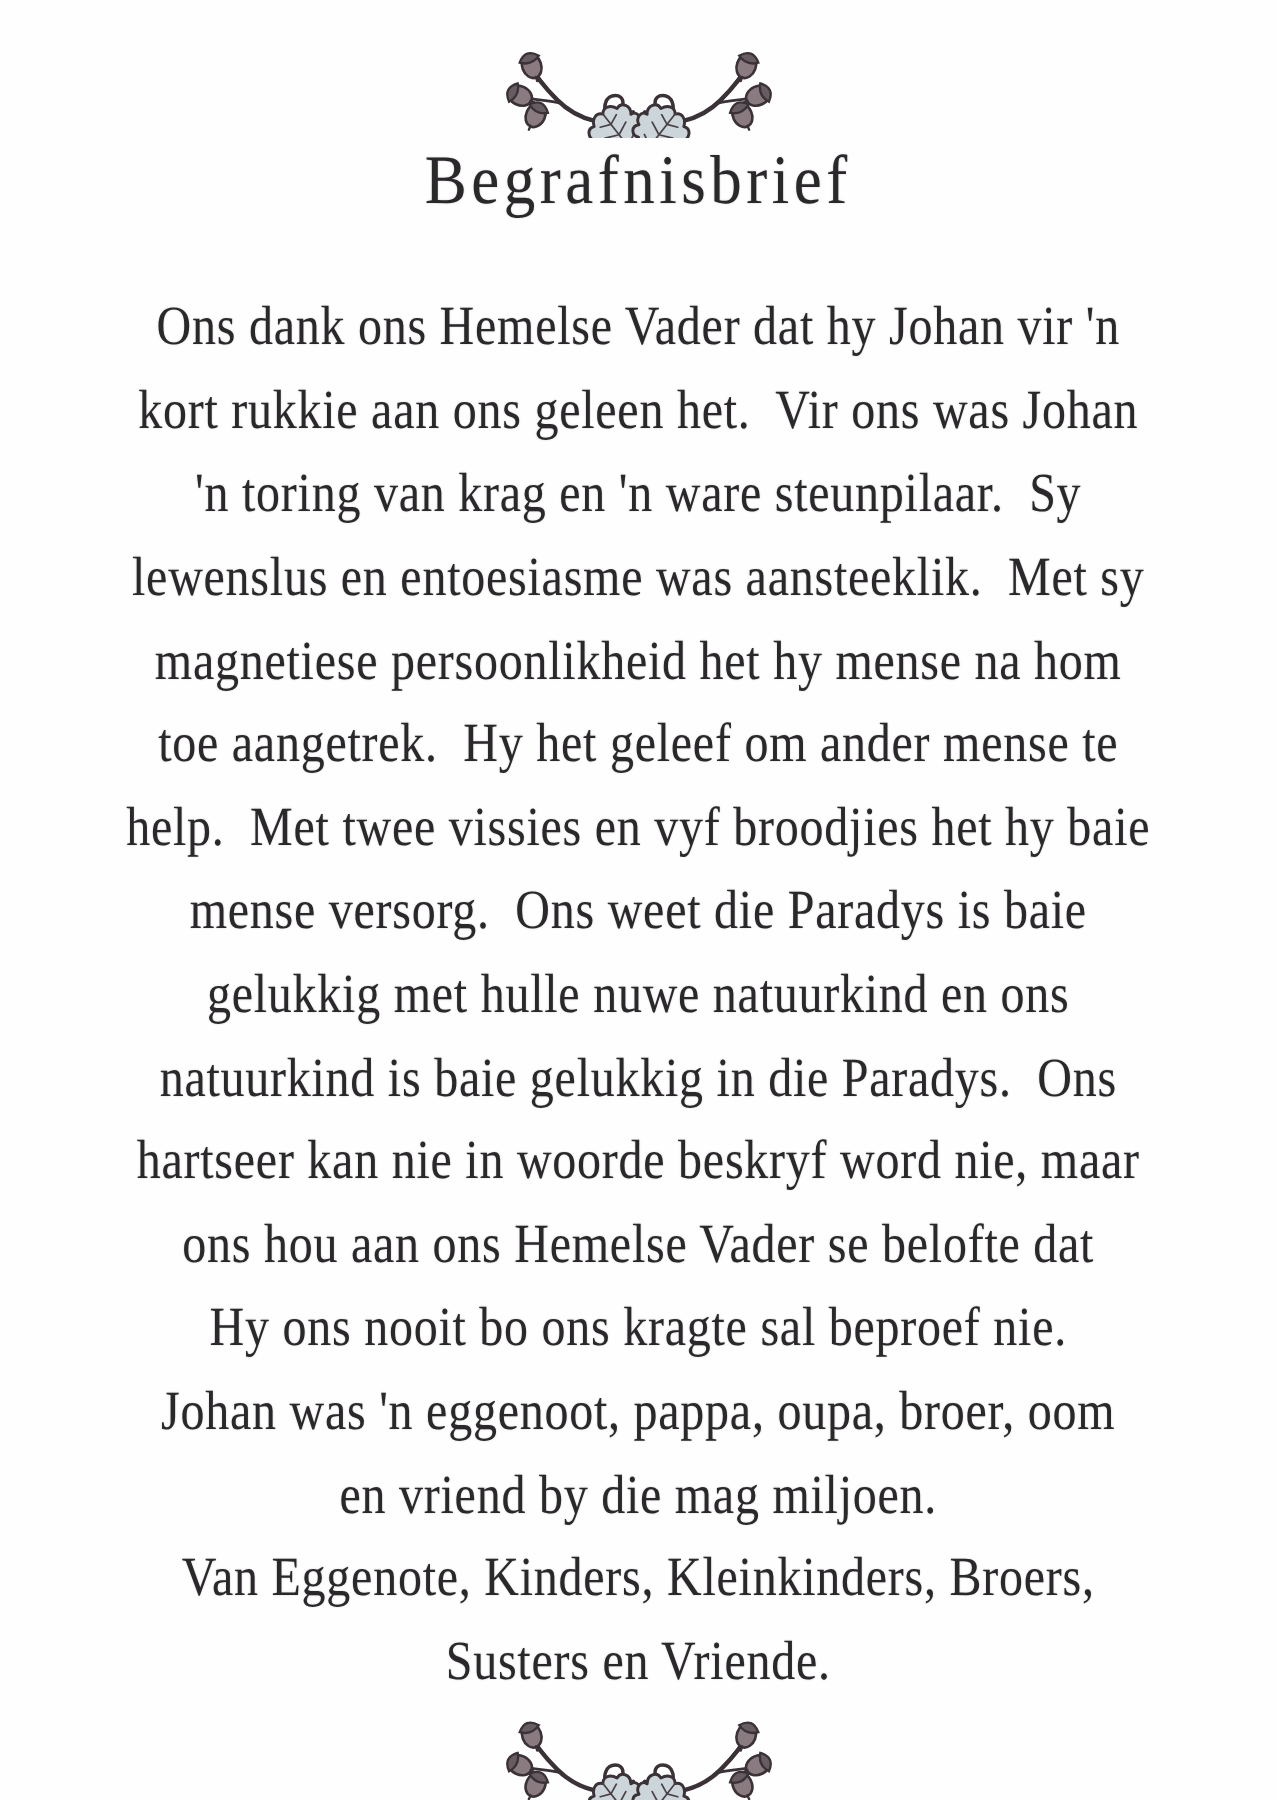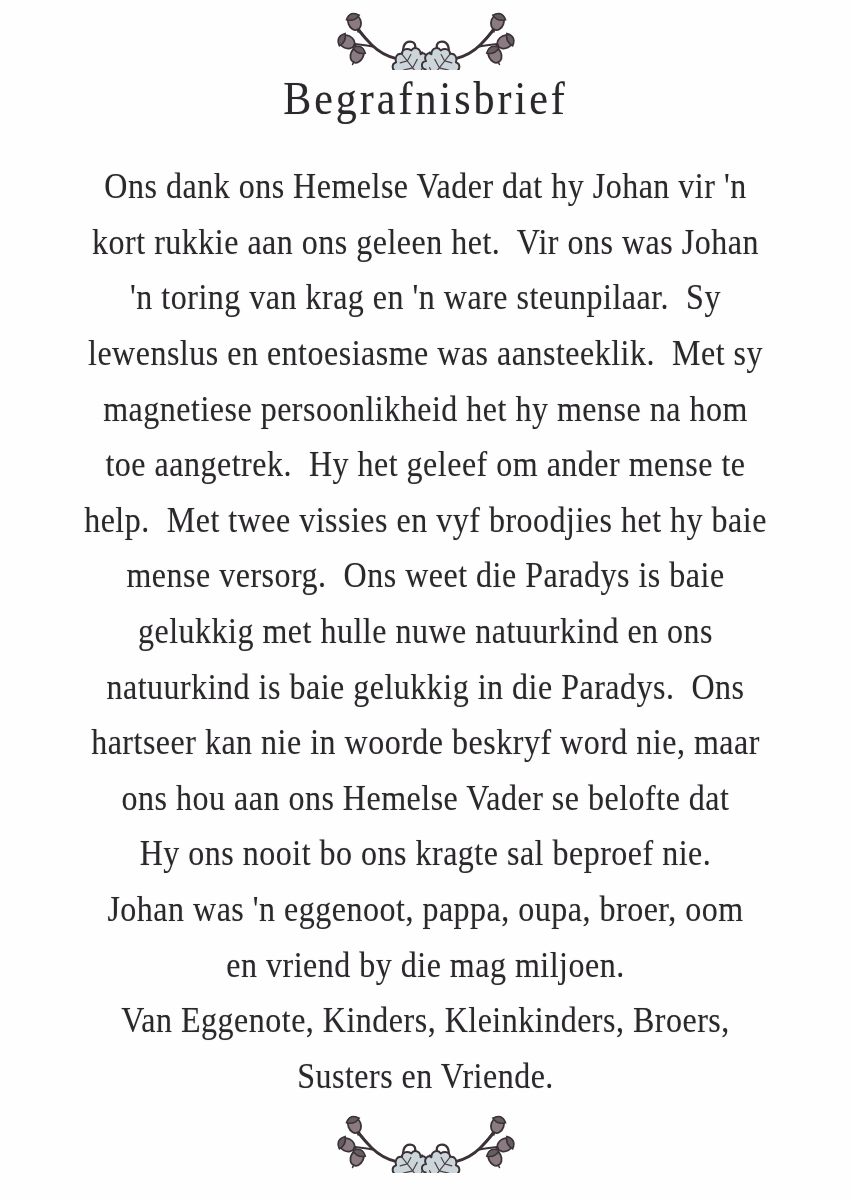--- a/index.html
+++ b/index.html
@@ -5,42 +5,42 @@
   html, body { margin: 0; padding: 0; background: #ffffff; }
   .page {
     position: relative;
     width: 851px;
     height: 1200px;
     margin: 0 auto;
     background: #fefefe;
     overflow: hidden;
     font-family: "Liberation Serif", "DejaVu Serif", serif;
     color: #2b282c;
-    padding-top: 2px;
+    padding-top: 24px;
     box-sizing: border-box;
     text-align: center;
   }
   .ornament {
     display: block;
     margin: 0 auto;
     width: 198px;
     height: 68px;
   }
   .ornament-bottom { margin-top: 2px; }
   h1.title {
     margin: 6px 0 0 0;
     font-weight: normal;
     font-size: 42px;
     line-height: 1.1;
     letter-spacing: 3px;
     transform: scaleY(1.1);
     transform-origin: 50% 50%;
     text-shadow: 0 0 1px rgba(43,40,44,0.35);
   }
-  .body-text { margin-top: 36px; }
+  .body-text { margin-top: 46px; }
   .line {
     font-size: 32px;
     line-height: 55.6px;
     white-space: pre;
     letter-spacing: 0.5px;
     transform: scaleY(1.15);
     transform-origin: 50% 50%;
     text-shadow: 0 0 1px rgba(43,40,44,0.3);
   }
 </style>

